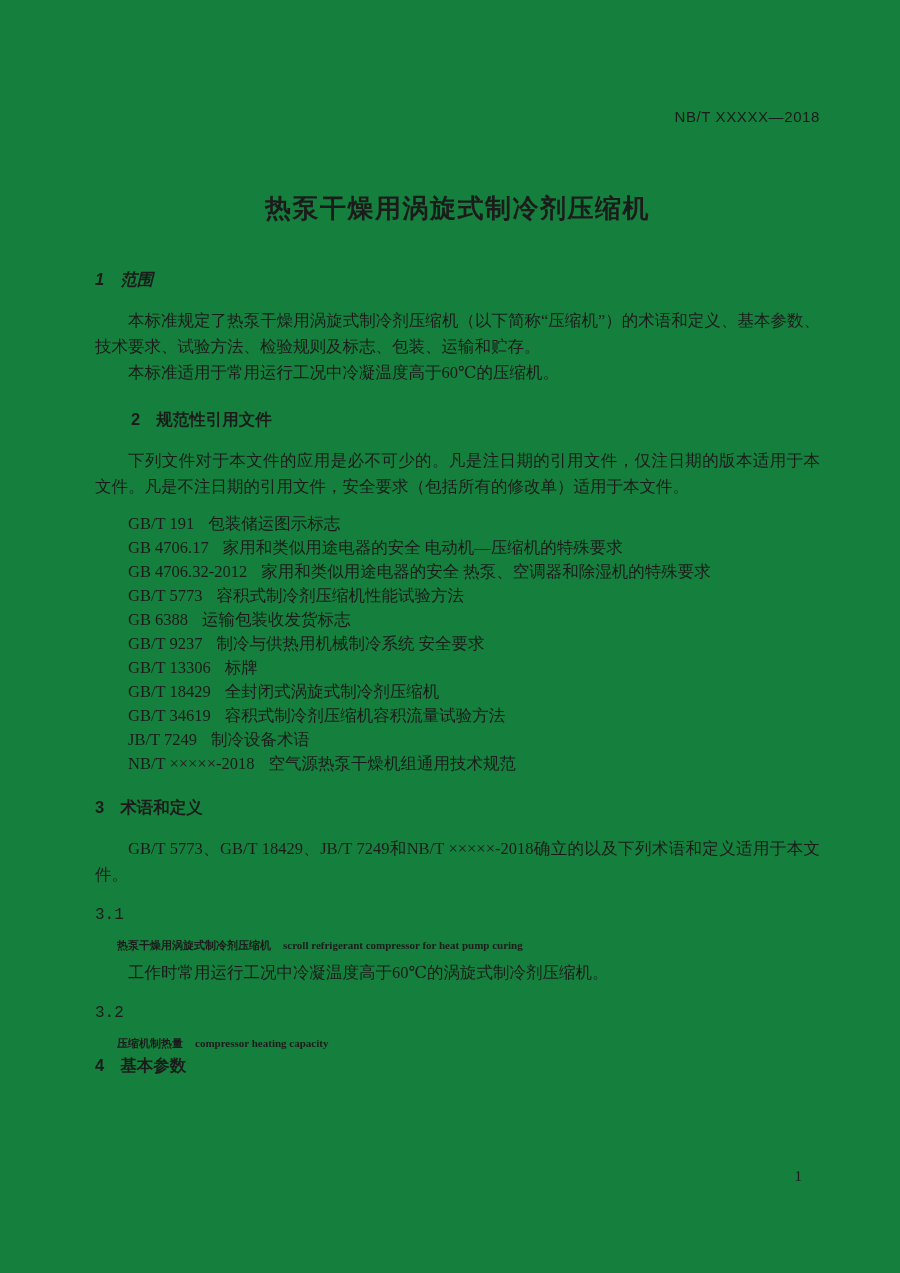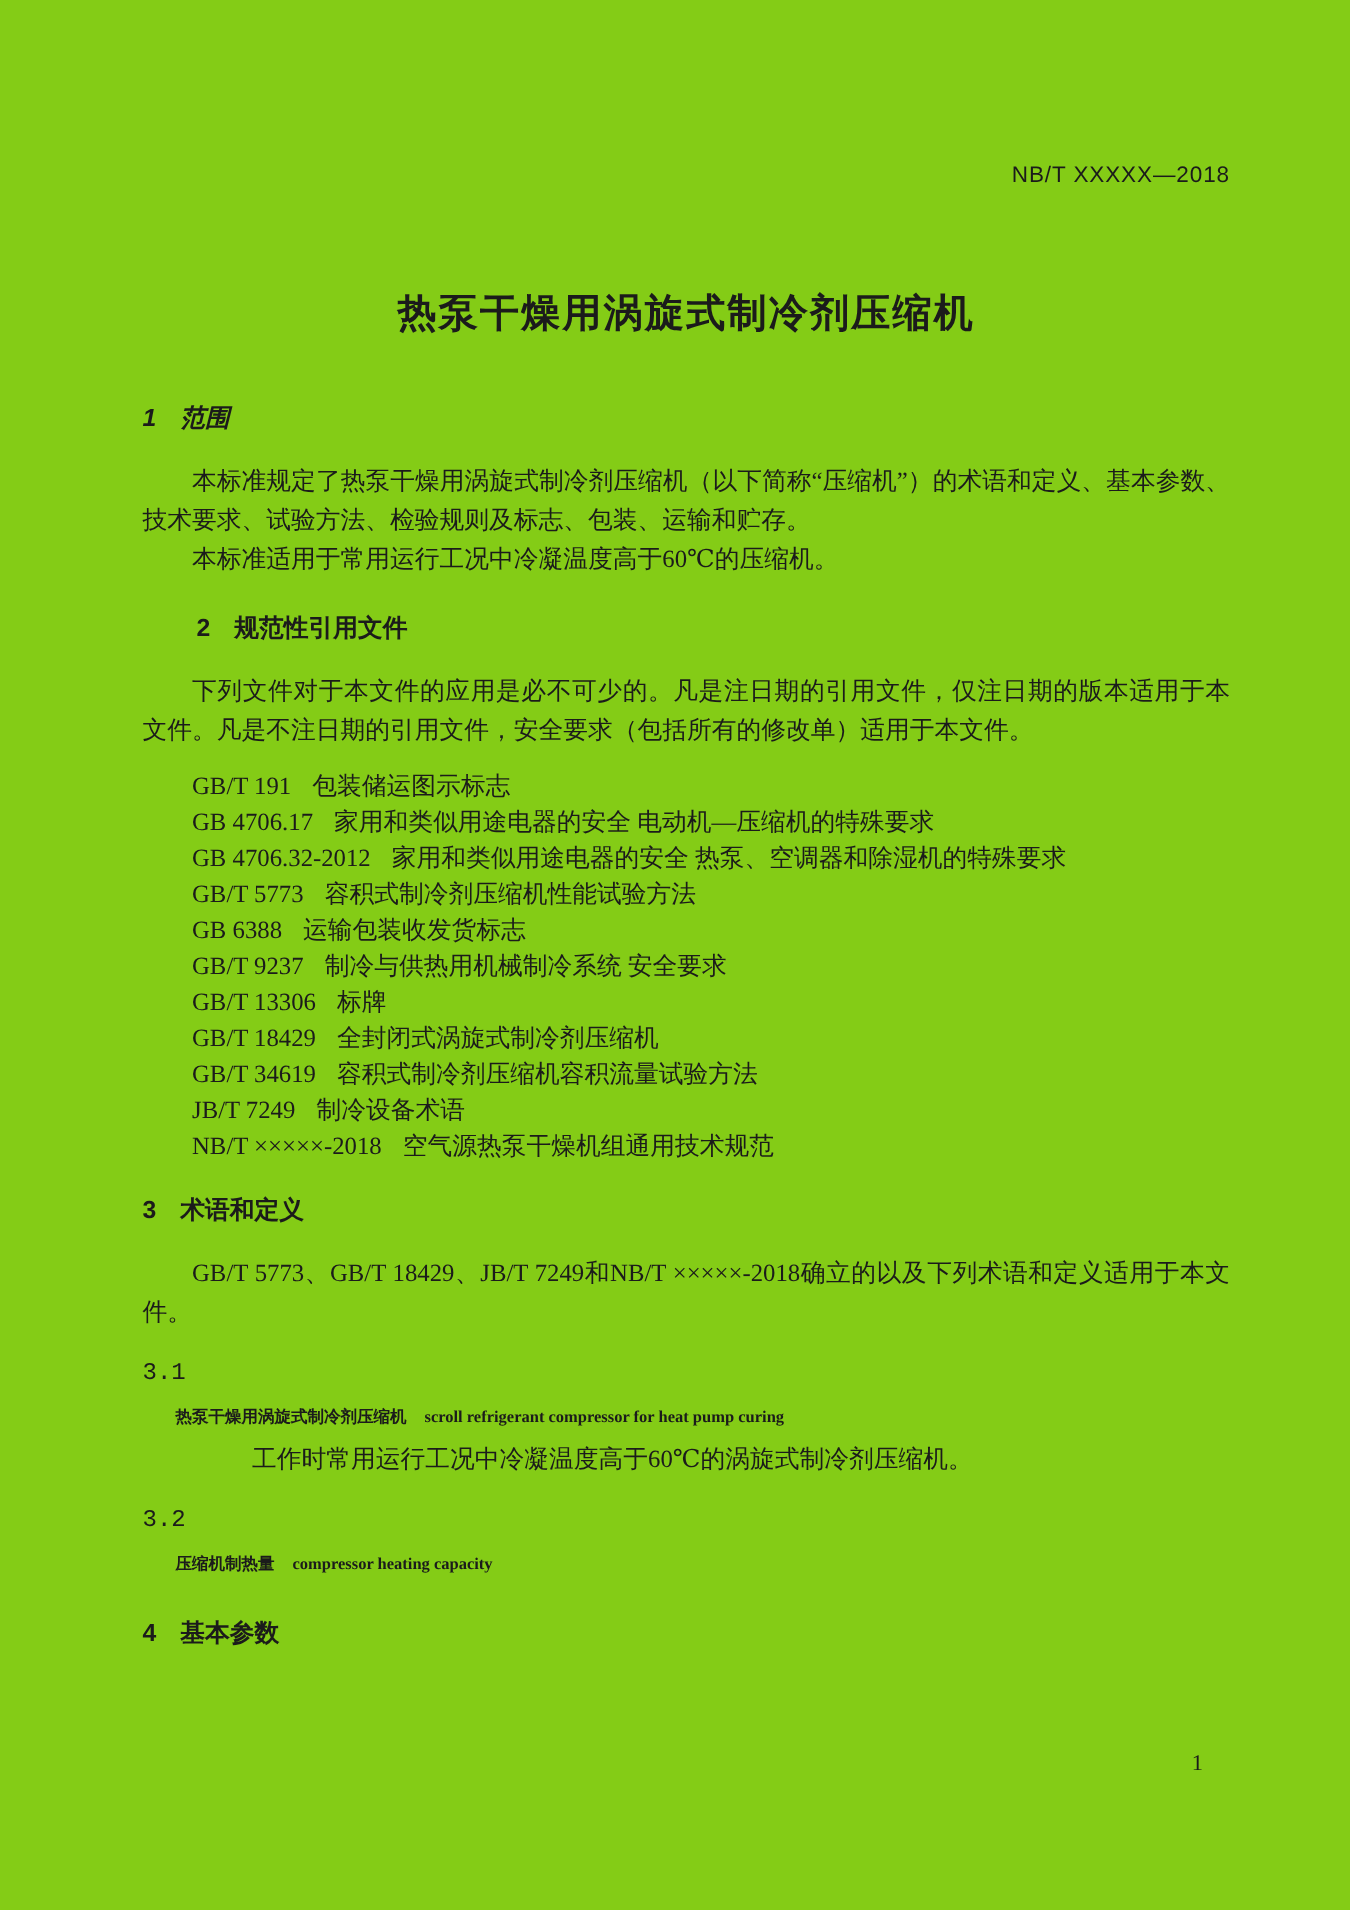--- a/index.html
+++ b/index.html
@@ -1,21 +1,21 @@
 <!DOCTYPE html>
 <html lang="zh"><head>
 <meta charset="utf-8">
 <style>
   html, body { margin: 0; padding: 0; background: #ffffff; }
   .page {
     position: relative;
     width: 900px;
     height: 1273px;
     margin: 0 auto;
-    background: #84cc16;
+    background: #15803d;
     box-sizing: border-box;
     padding: 108px 80px 0 95px;
     font-family: "Liberation Serif", "DejaVu Serif", serif;
     color: #1b1b1b;
     overflow: hidden;
   }
   .doc-code {
     text-align: right;
     font-family: "Liberation Sans", "DejaVu Sans", sans-serif;
     font-size: 15px;
@@ -70,22 +70,22 @@
     padding-left: 2em;
     font-weight: bold;
     font-size: 11px;
     line-height: 22px;
   }
   .term-zh {
     font-family: "Liberation Sans", "DejaVu Sans", sans-serif;
     margin-right: 12px;
   }
   .term-en { font-family: "Liberation Serif", "DejaVu Serif", serif; }
-  .mt-def { margin-top: 4px; margin-left: 40px; }
-  .mt-h4  { margin-top: 24px; }
+  .mt-def { margin-top: 4px; }
+  .mt-h4  { }
   .page-number {
     position: absolute;
     top: 1166px;
     right: 98px;
     font-size: 15px;
     line-height: 20px;
   }
 </style>
 </head>
 <body>

